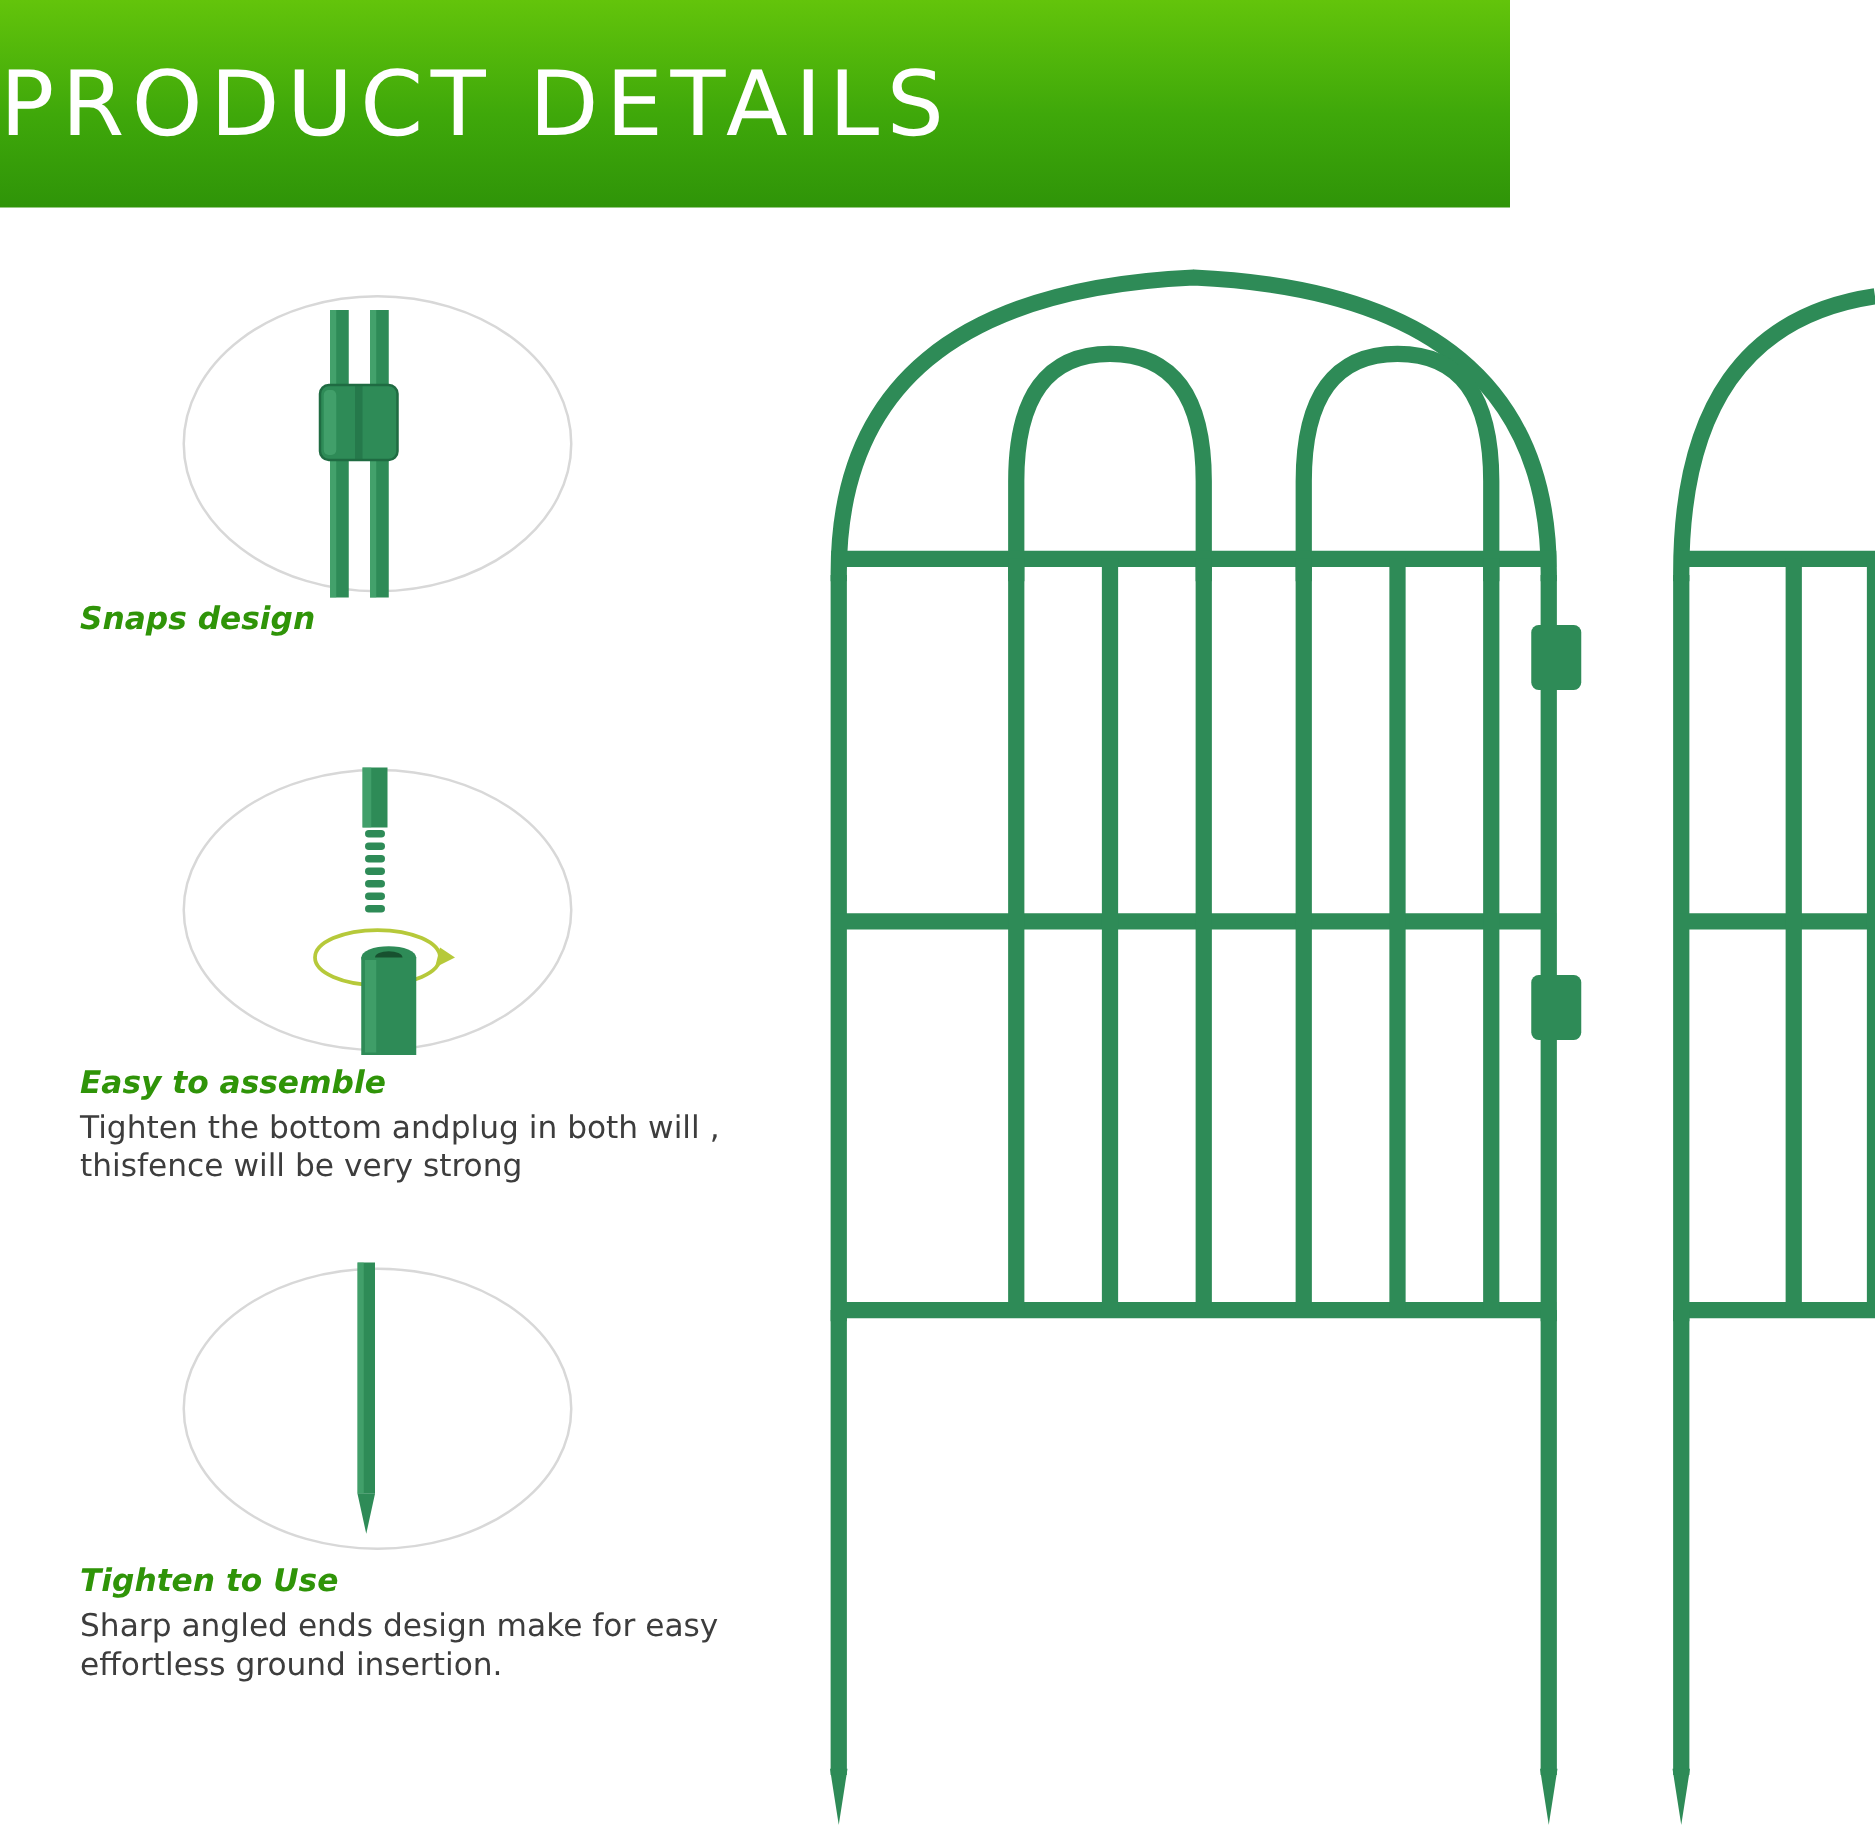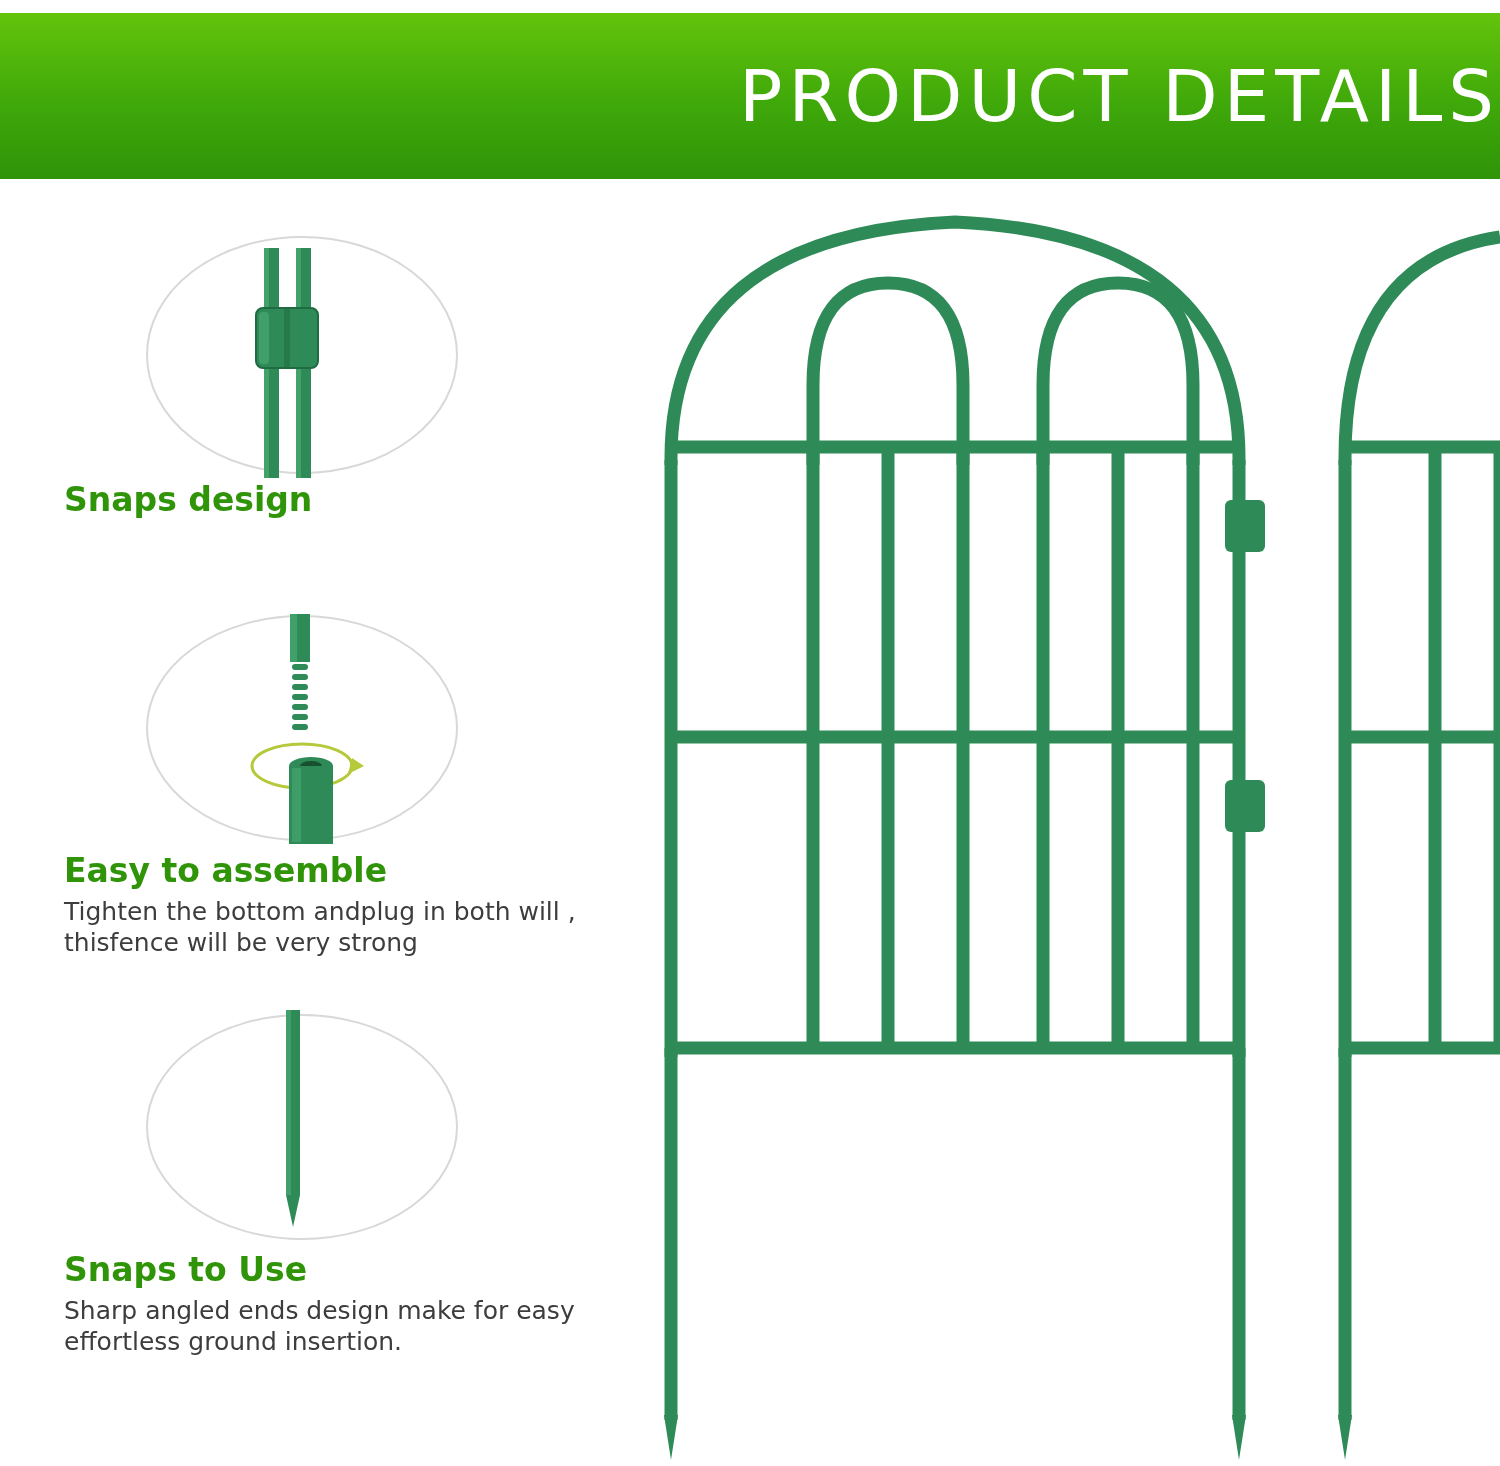--- a/index.html
+++ b/index.html
@@ -6,46 +6,47 @@
   body{
     width:1500px;height:1466px;
     background:#ffffff;
     font-family:"Liberation Sans", sans-serif;
     overflow:hidden;
     position:relative;
   }
 
   
   .banner{
-    position:absolute;left:0;top:13px;width:1500px;height:166px;
+    position:absolute;left:0;top:0;width:1208px;height:166px;
     background:linear-gradient(180deg,#63c40b 0%,#3fa80a 55%,#2f9408 100%);
-    display:flex;align-items:center;justify-content:flex-end;
+    display:flex;align-items:center;justify-content:flex-start;
   }
   .banner-title{
     color:#ffffff;
     font-size:72px;
     letter-spacing:6px;
     font-weight:400;
     text-align:center;
     line-height:1;
     font-family:"DejaVu Sans", sans-serif;
   }
 
   
   .features{
     position:absolute;left:0;top:180px;width:640px;height:1280px;
   }
   .feature{position:absolute;left:0;width:640px;}
   .feature-illus{position:relative;width:640px;}
   .feat-title{
     color:#2f9408;
-    font-size:33px;
+    font-size:25px;
     font-weight:bold;
     margin:0 0 6px 64px;
     font-family:"DejaVu Sans", sans-serif;
+    font-style:italic;
   }
   .feat-desc{
     color:#3d3d3d;
     font-size:25px;
     line-height:1.25;
     margin:0 0 0 64px;
     width:520px;
     font-family:"DejaVu Sans", sans-serif;
   }
 
@@ -125,21 +126,21 @@
 
   <div class="feature" id="feature-3">
     <div class="feature-illus">
       <svg width="640" height="245" viewBox="0 0 640 245">
         <ellipse cx="302" cy="122" rx="155" ry="112" fill="none" stroke="#d8d8d8" stroke-width="2"></ellipse>
         <rect x="286" y="5" width="14" height="185" fill="#2e8b57"></rect>
         <rect x="286" y="5" width="5" height="185" fill="#4fae76" opacity="0.6"></rect>
         <polygon points="286,190 300,190 293,222" fill="#2e8b57"></polygon>
       </svg>
     </div>
-    <div class="feat-title">Snaps to Use</div>
+    <div class="feat-title">Tighten to Use</div>
     <div class="feat-desc">Sharp angled ends design make for easy effortless ground insertion.</div>
   </div>
 
 </div>
 
 <div class="product-img">
   <svg width="855" height="1291" viewBox="0 0 855 1291">
     <g fill="none" stroke="#2e8b57" stroke-width="13" stroke-linecap="butt">
 
       <path d="M26 290 L26 283 Q26 60 310 47 Q594 60 594 283 L594 290"></path>

